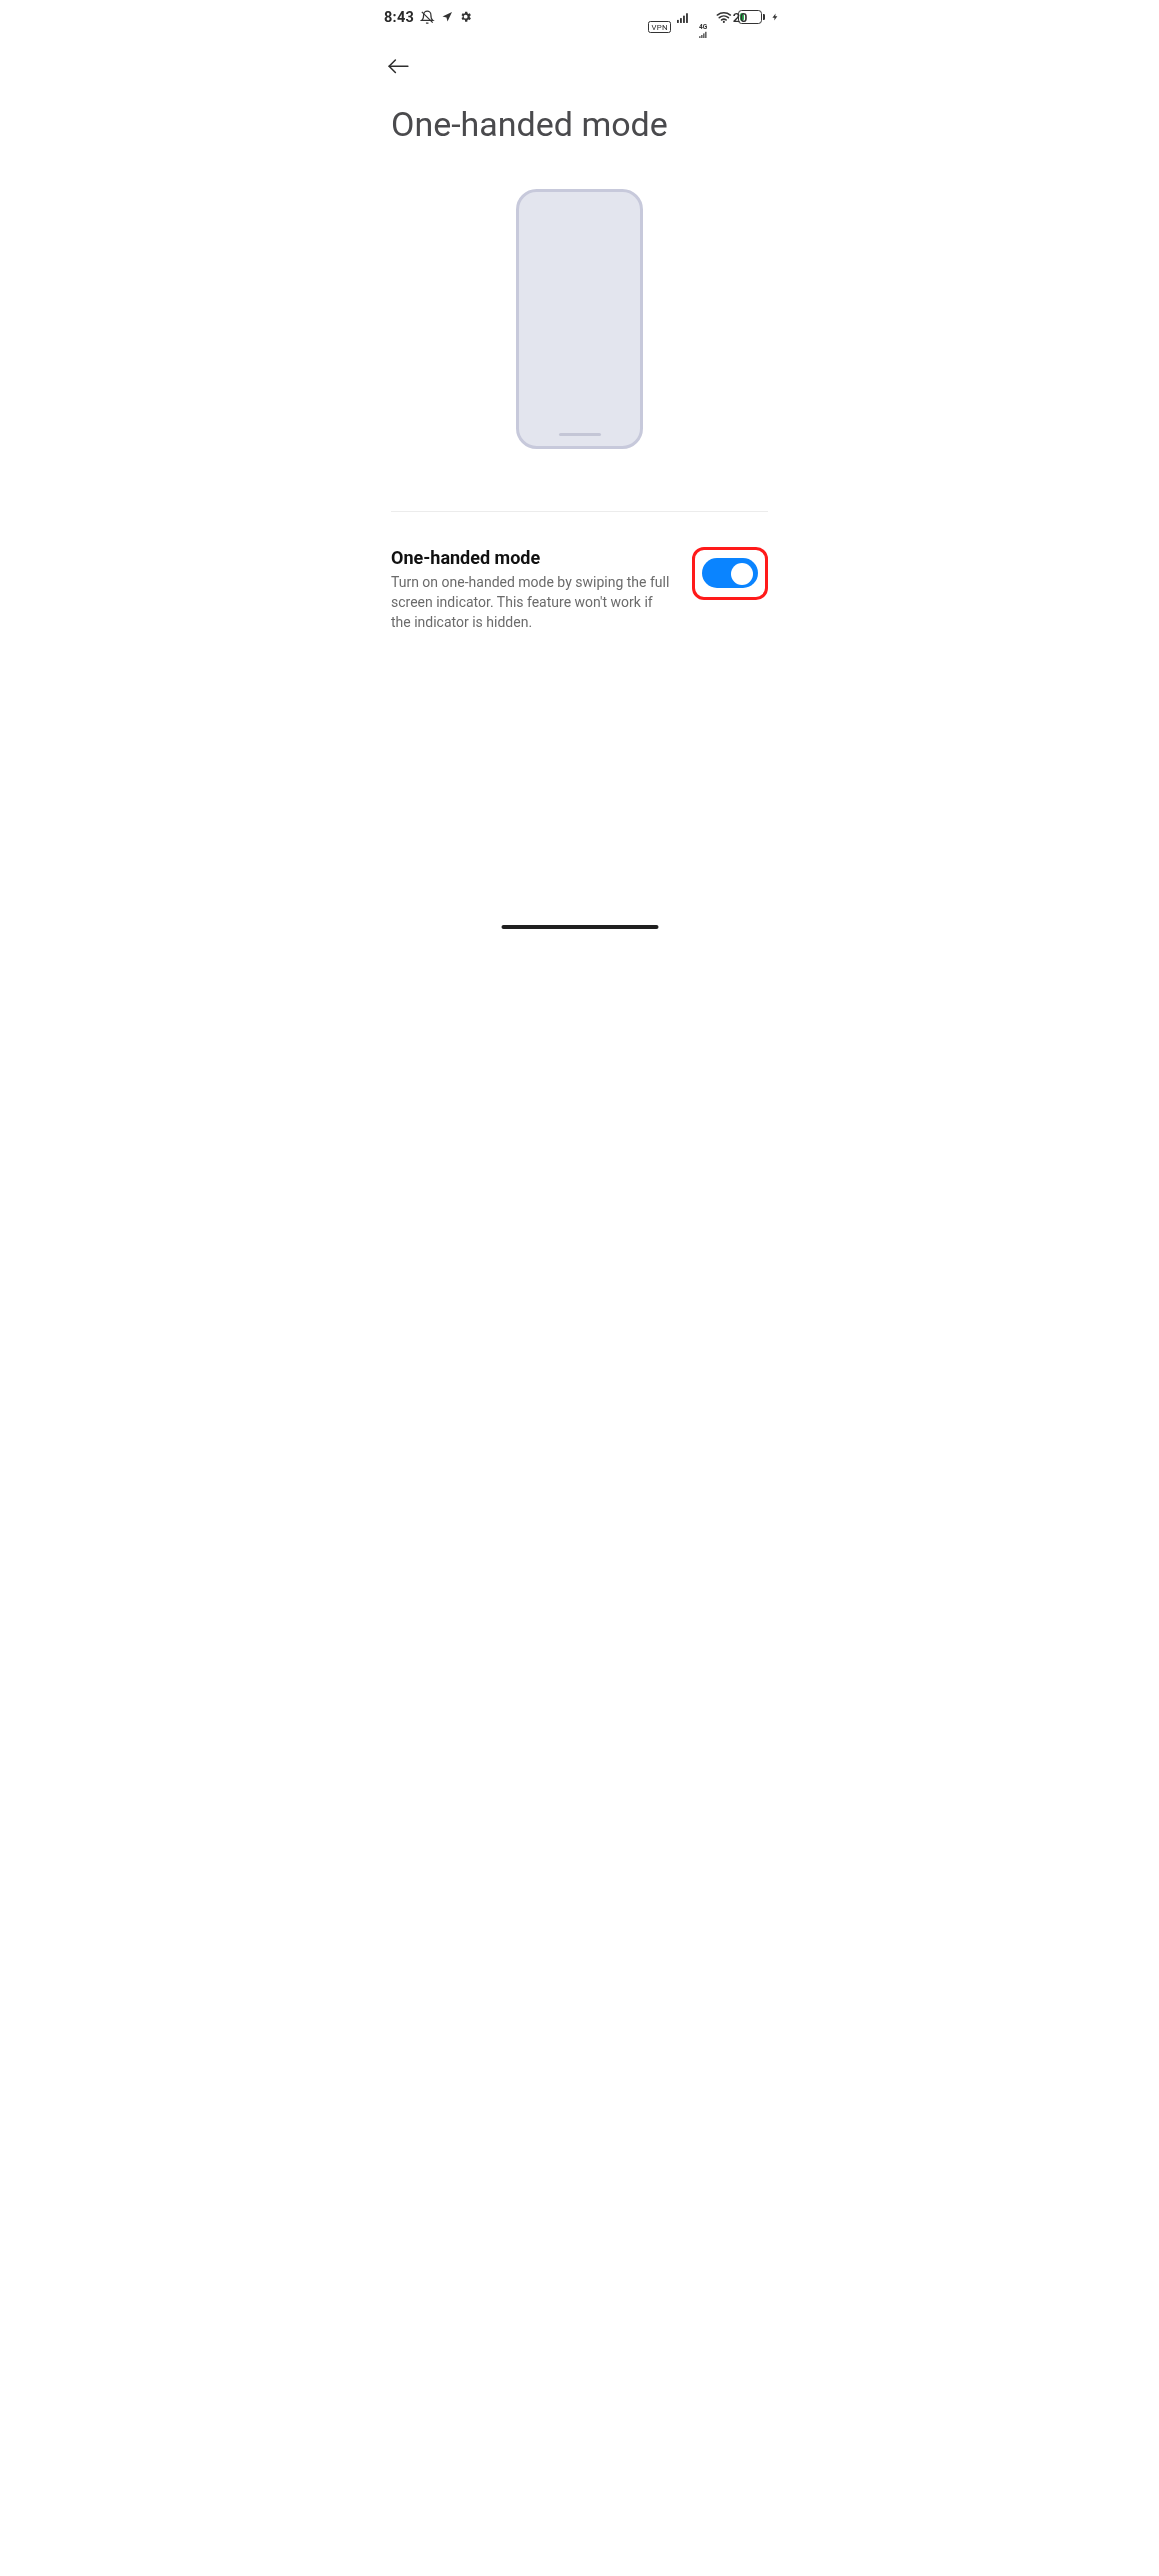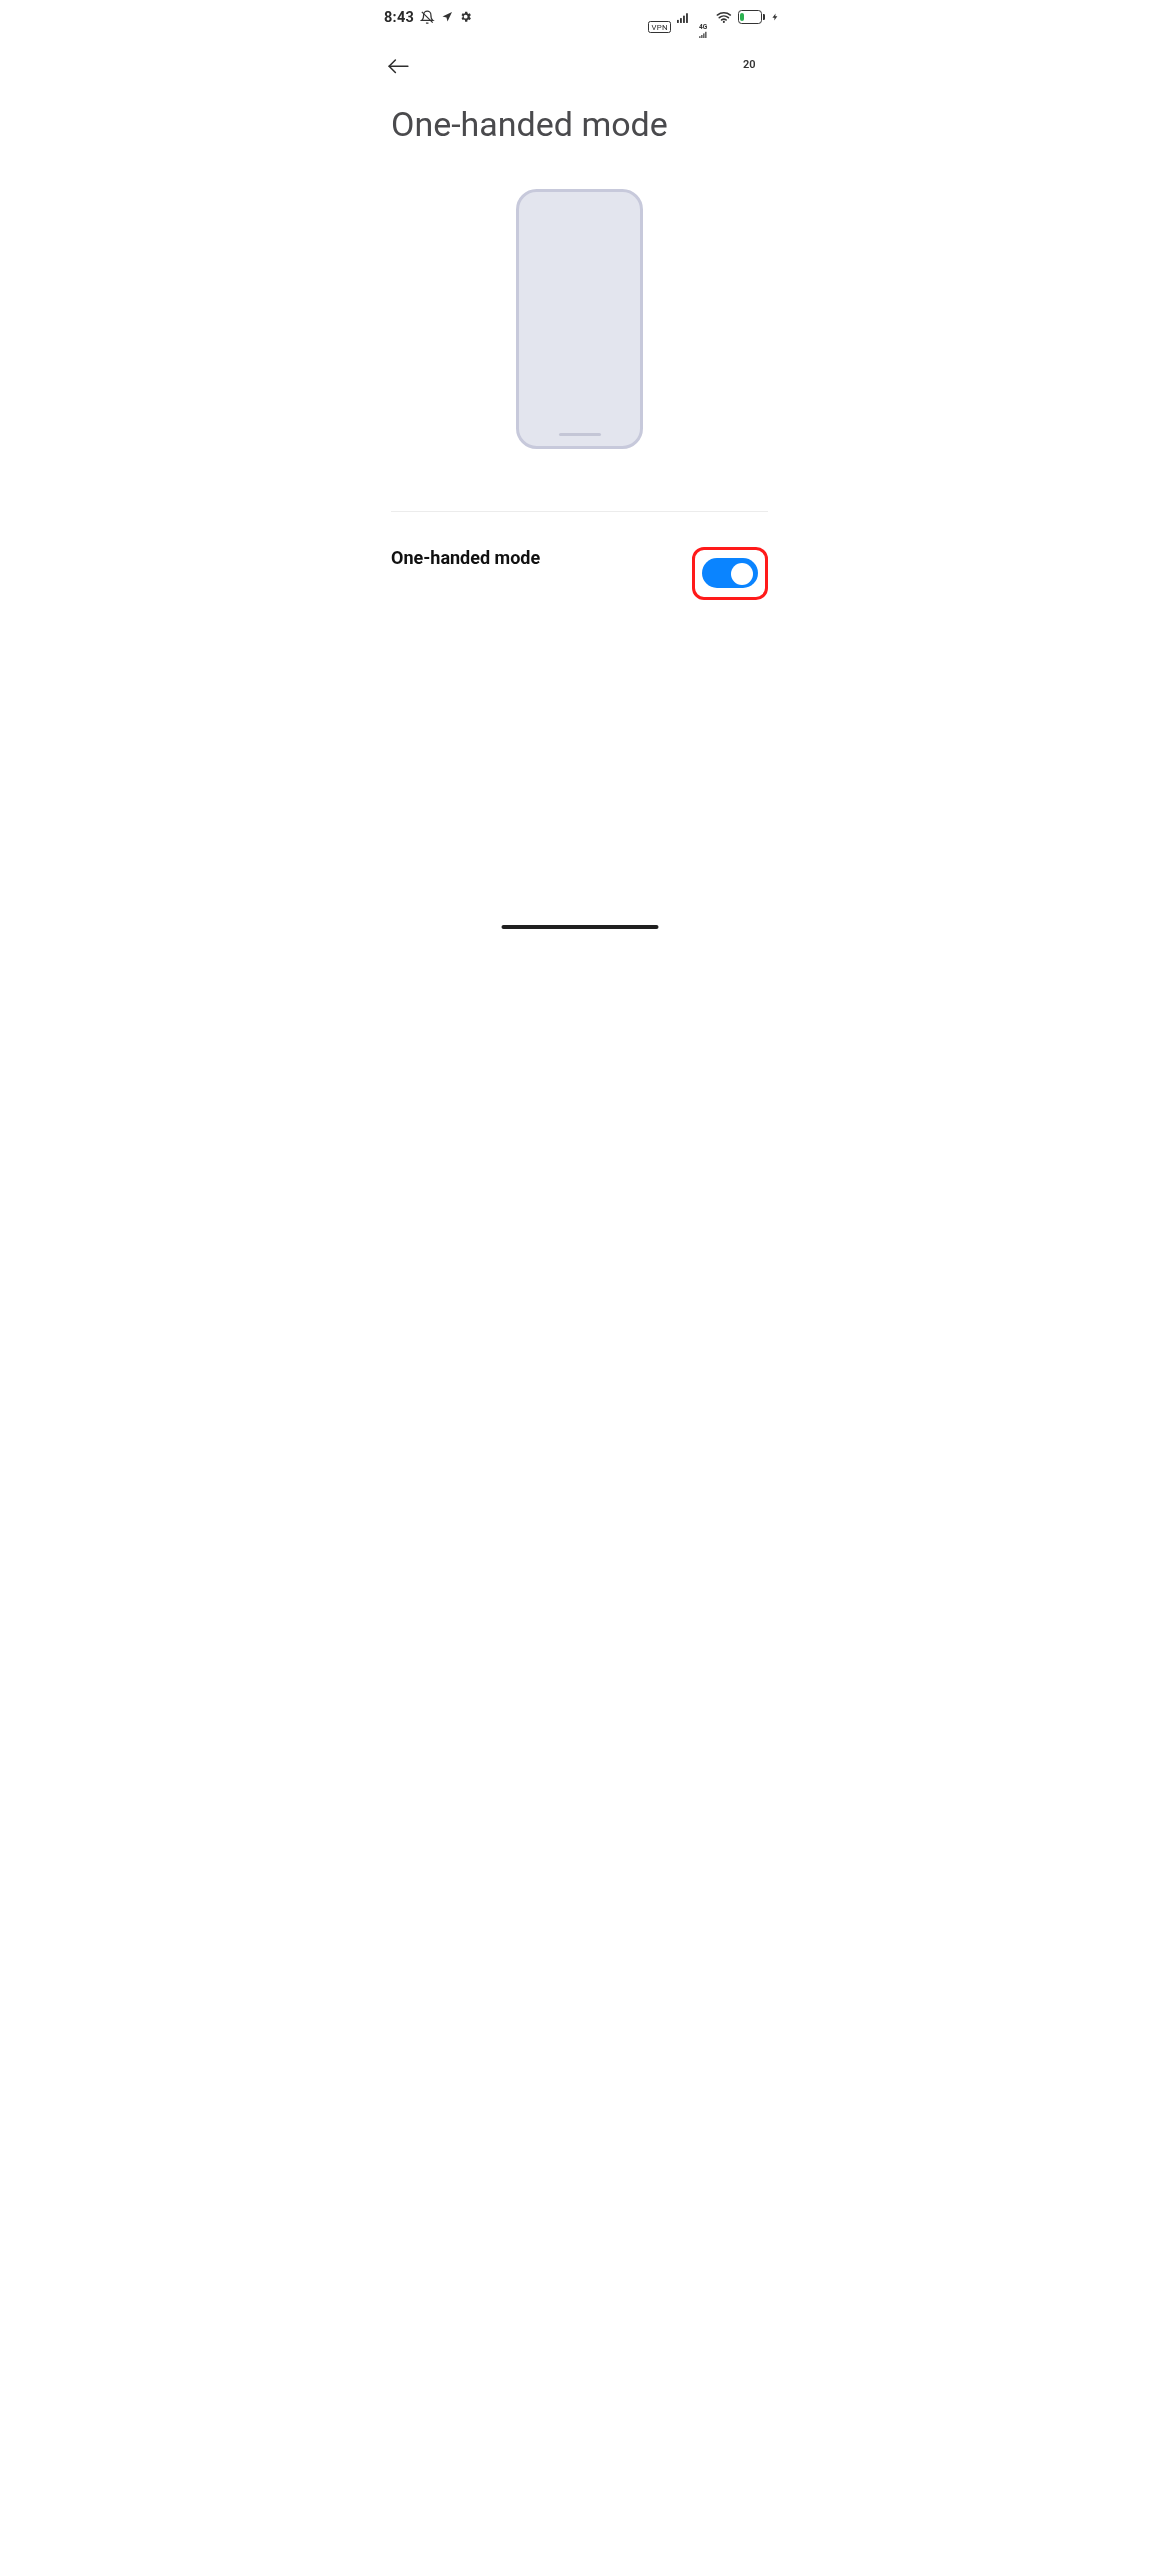--- a/index.html
+++ b/index.html
@@ -39,21 +39,21 @@
     }
     .battery {
       display:inline-flex; align-items:center; gap:1.2px;
     }
     .battery-body {
       width: 24px; height: 13.3px; border: 1.2px solid #333; border-radius: 3.6px;
       position: relative; display:flex; align-items:center; padding:1.2px;
     }
     .battery-cap { width:1.8px; height:6px; background:#333; border-radius:0 1.2px 1.2px 0; }
     .battery-fill { height:100%; width:22%; background:#2bb150; border-radius:2.4px; }
-    .battery-num { position:absolute; right:5px; top:50%; transform:translateY(-50%); font-size:11px; font-weight:600; color:#333;margin-top:47px;}
+    .battery-num { position:absolute; right:13px; top:50%; transform:translateY(-50%); font-size:13px; font-weight:600; color:#333;}
     .bolt svg{ width:8.5px; height:12px; }
 
     
     .app-bar { padding: 18px 22px 6px; }
     .back-btn { width:29px; height:29px; display:flex; align-items:center; justify-content:center; background:none; border:none; cursor:pointer; }
     .back-btn svg{ width:25px; height:20.5px; stroke:#2e2e2e; }
 
     .page-title {
       padding: 17px 29px 4.8px;
       font-size: 34px;
@@ -198,20 +198,21 @@
 
   <div class="illustration-wrap">
     <div class="phone-mock"></div>
   </div>
 
   <div class="divider"></div>
 
   <div class="setting-row">
     <div class="setting-text">
       <div class="setting-title">One-handed mode</div>
+      <div class="setting-desc">Turn on one-handed mode by swiping the full screen indicator. This feature won't work if the indicator is hidden.</div>
     </div>
     <div class="toggle-highlight">
       <button class="toggle" role="switch" aria-checked="true">
         <span class="knob"></span>
       </button>
     </div>
   </div>
 
   <div class="gesture-bar"></div>
 

